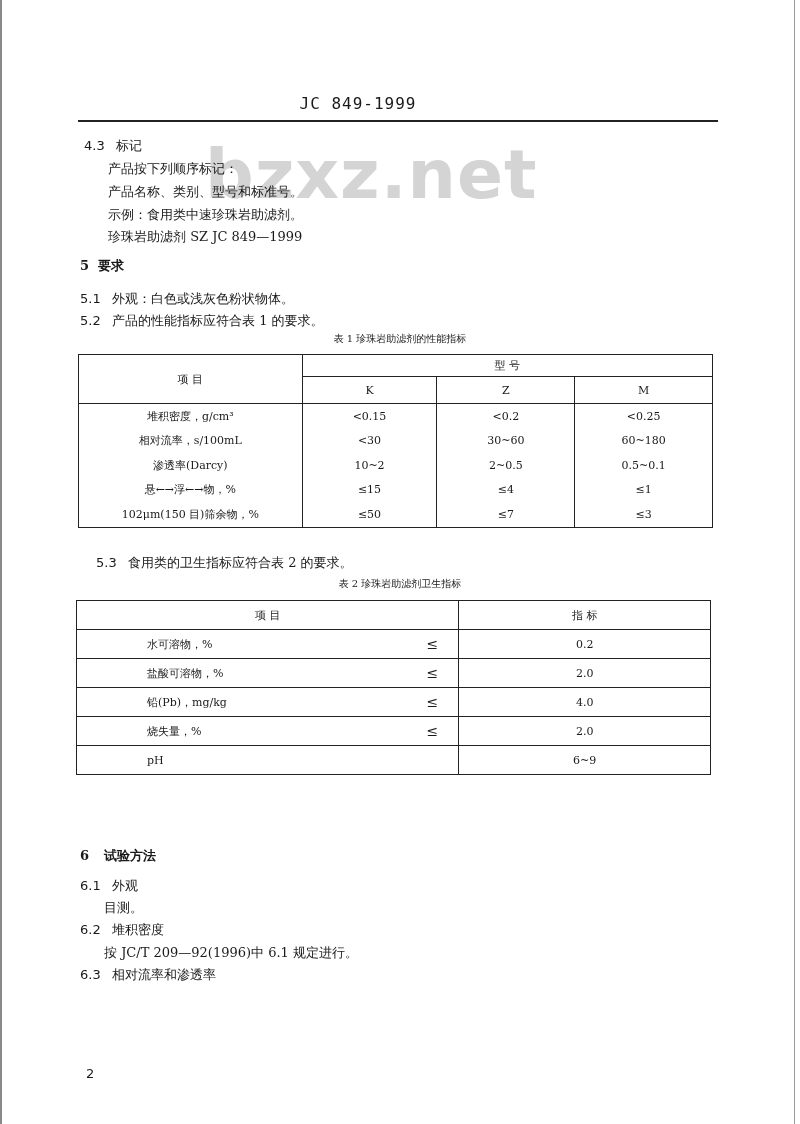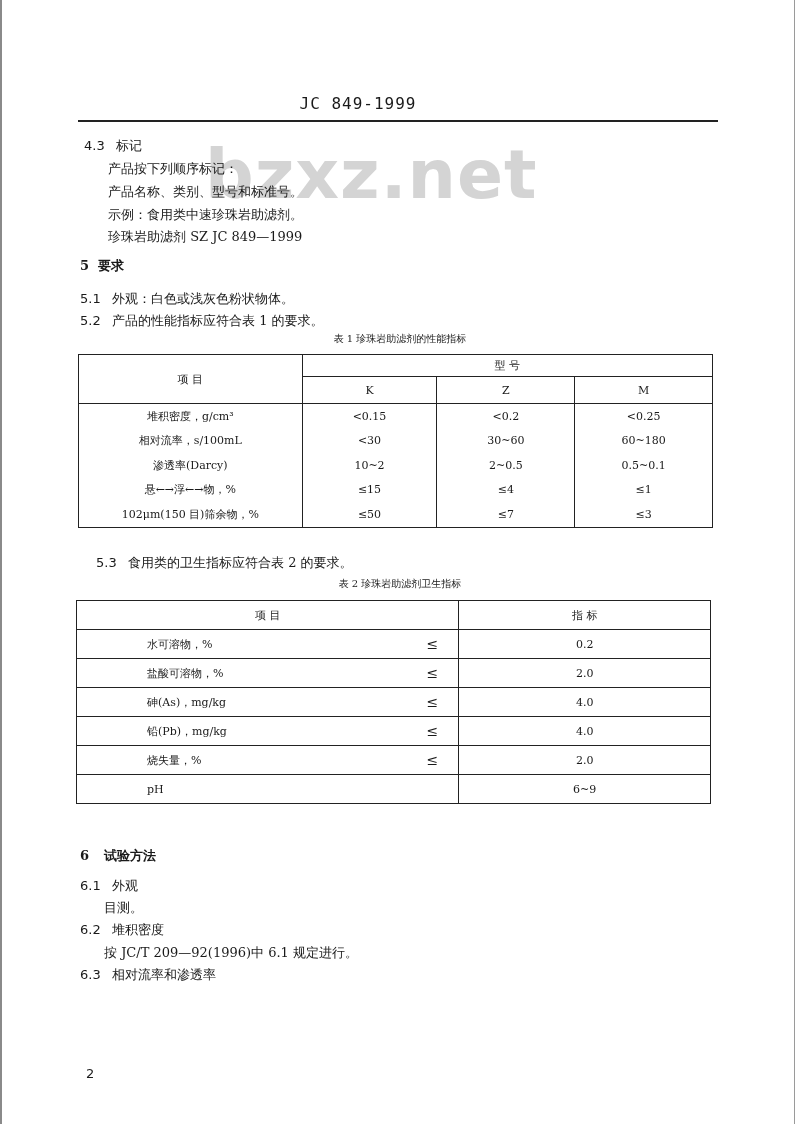--- a/index.html
+++ b/index.html
@@ -138,25 +138,20 @@
     <td class="item">水可溶物，%</td>
     <td class="op">≤</td>
     <td>0.2</td>
   </tr>
   <tr>
     <td class="item">盐酸可溶物，%</td>
     <td class="op">≤</td>
     <td>2.0</td>
   </tr>
   <tr>
-    <td class="item">砷(As)，mg/kg</td>
-    <td class="op">≤</td>
-    <td>4.0</td>
-  </tr>
-  <tr>
     <td class="item">铅(Pb)，mg/kg</td>
     <td class="op">≤</td>
     <td>4.0</td>
   </tr>
   <tr>
     <td class="item">烧失量，%</td>
     <td class="op">≤</td>
     <td>2.0</td>
   </tr>
   <tr>

